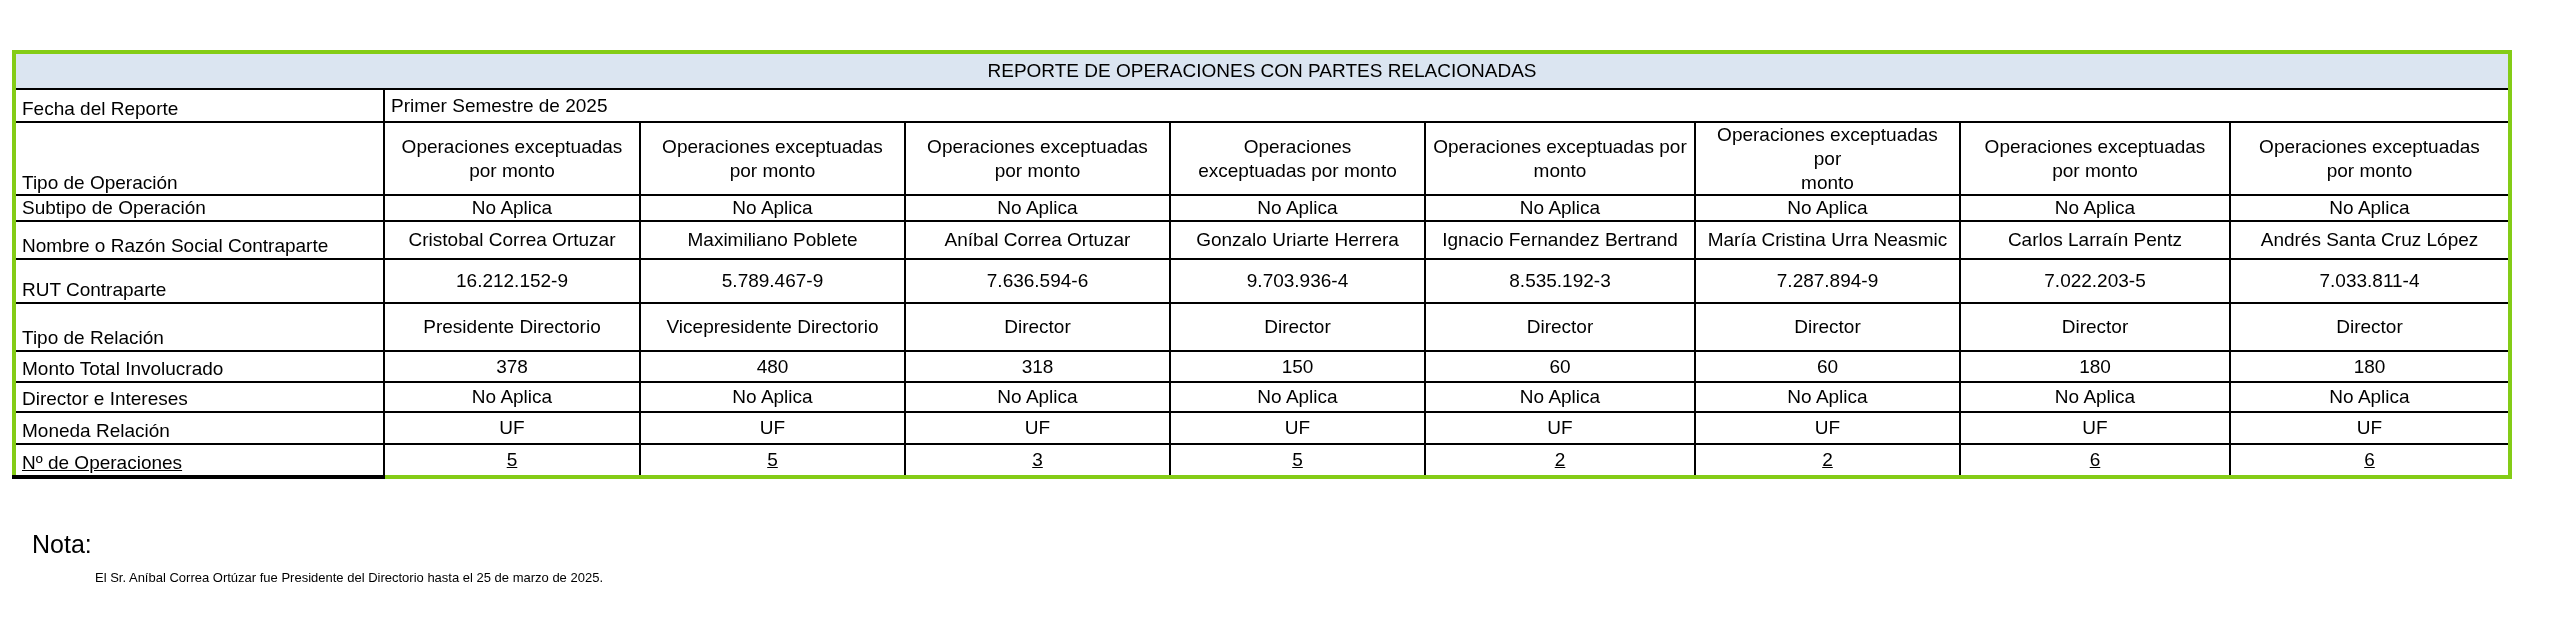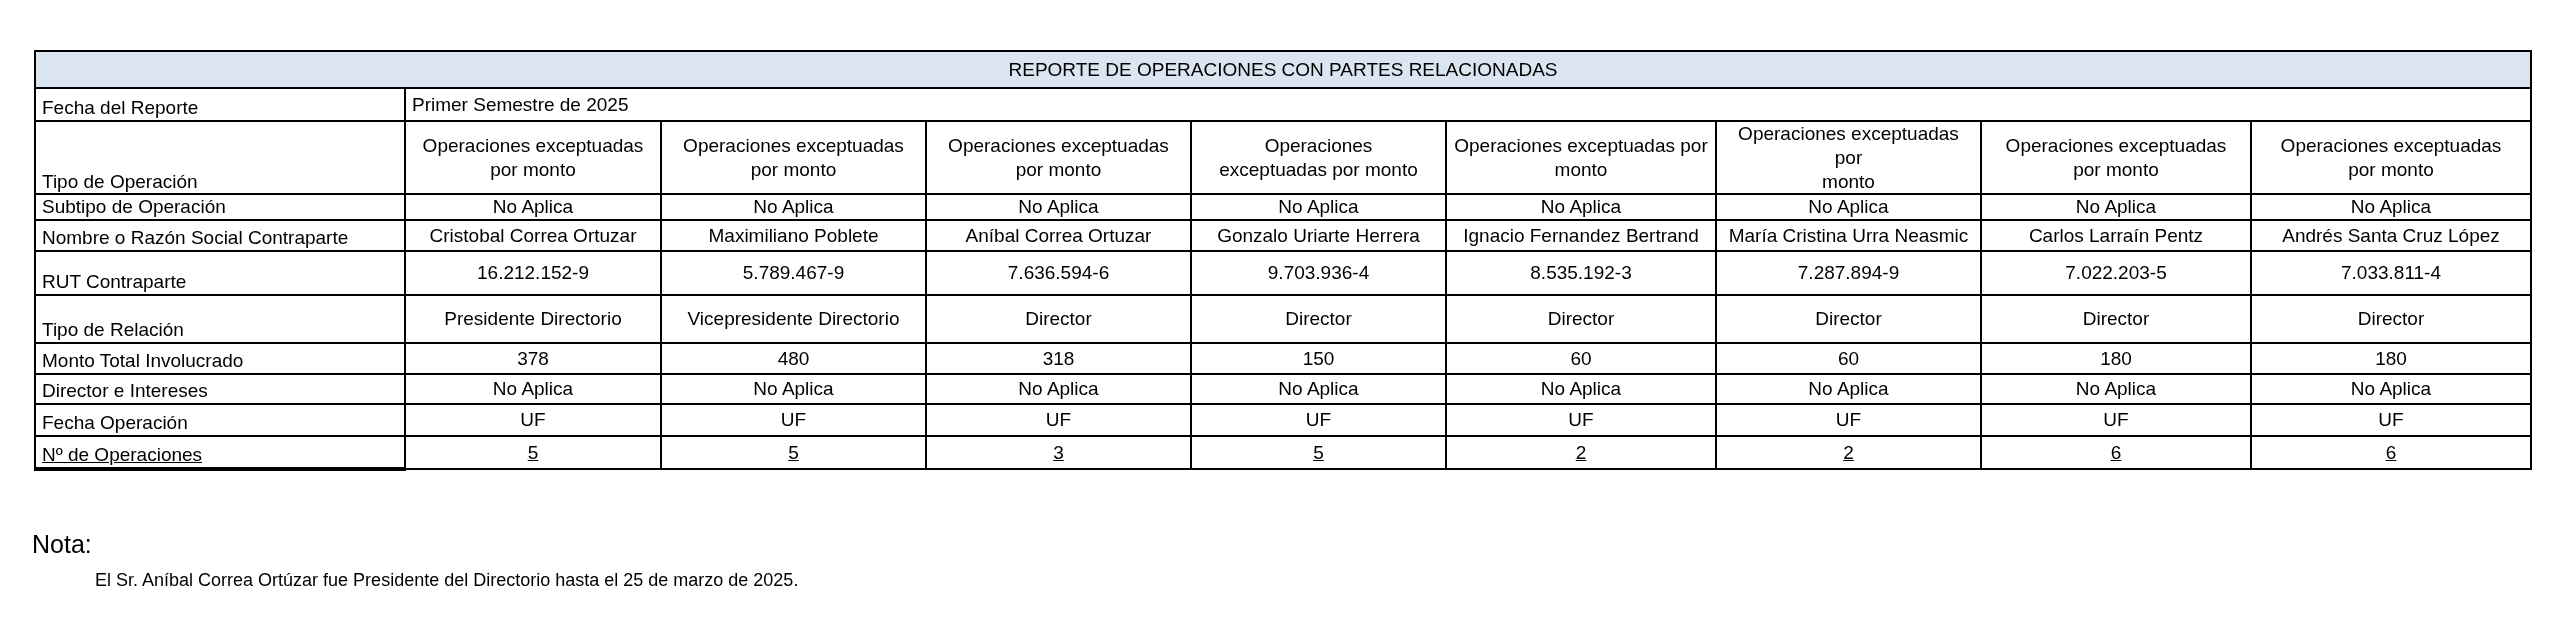--- a/index.html
+++ b/index.html
@@ -8,38 +8,38 @@
     width: 2560px; height: 622px;
     background: #ffffff;
     overflow: hidden;
     font-family: "Liberation Sans", "DejaVu Sans", sans-serif;
     color: #000000;
   }
   .sheet { position: relative; width: 2560px; height: 622px; }
 
   table.report {
     position: absolute;
-    left: 34px; top: 50px;
+    left: 12px; top: 50px;
     border-collapse: collapse;
     table-layout: fixed;
-    border: 2px solid #84cc16;
+    border: 4px solid #84cc16;
   }
   table.report td, table.report th {
     border: 2px solid #000;
     font-size: 19px;
     font-weight: 400;
     padding: 0 6px;
     overflow: hidden;
     line-height: 1.25;
   }
   tr.r-title { height: 37px; }
   tr.r-fecha { height: 33px; }
   tr.r-tipo { height: 66px; }
   tr.r-subtipo { height: 18px; }
-  tr.r-nombre { height: 31px; }
+  tr.r-nombre { height: 38px; }
   tr.r-rut { height: 44px; }
   tr.r-relacion { height: 48px; }
   tr.r-monto { height: 31px; }
   tr.r-reajuste { height: 30px; }
   tr.r-precio { height: 32px; }
   tr.r-moneda { height: 32px; }
   tr.r-numops { height: 33px; text-decoration: underline; }
 
   td.title-cell {
     background: #dbe5f1;
@@ -70,21 +70,21 @@
   td.merged-period { text-align: left; vertical-align: middle; }
 
   .note-label {
     position: absolute;
     left: 32px; top: 530px;
     font-size: 25px;
   }
   .note-text {
     position: absolute;
     left: 95px; top: 570px;
-    font-size: 18px;
+    font-size: 13px;
   }
 </style>
 </head>
 <body>
 
 <div class="sheet">
 
   <table class="report">
     <colgroup>
       <col style="width:370px">
@@ -195,21 +195,21 @@
       <td class="data-cell">No Aplica</td>
       <td class="data-cell">No Aplica</td>
       <td class="data-cell">No Aplica</td>
       <td class="data-cell">No Aplica</td>
       <td class="data-cell">No Aplica</td>
       <td class="data-cell">No Aplica</td>
     </tr>
 
 
     <tr class="r-moneda">
-      <th class="row-label">Fecha Operación</th>
+      <th class="row-label">Moneda Relación</th>
       <td class="data-cell">UF</td>
       <td class="data-cell">UF</td>
       <td class="data-cell">UF</td>
       <td class="data-cell">UF</td>
       <td class="data-cell">UF</td>
       <td class="data-cell">UF</td>
       <td class="data-cell">UF</td>
       <td class="data-cell">UF</td>
     </tr>
 

